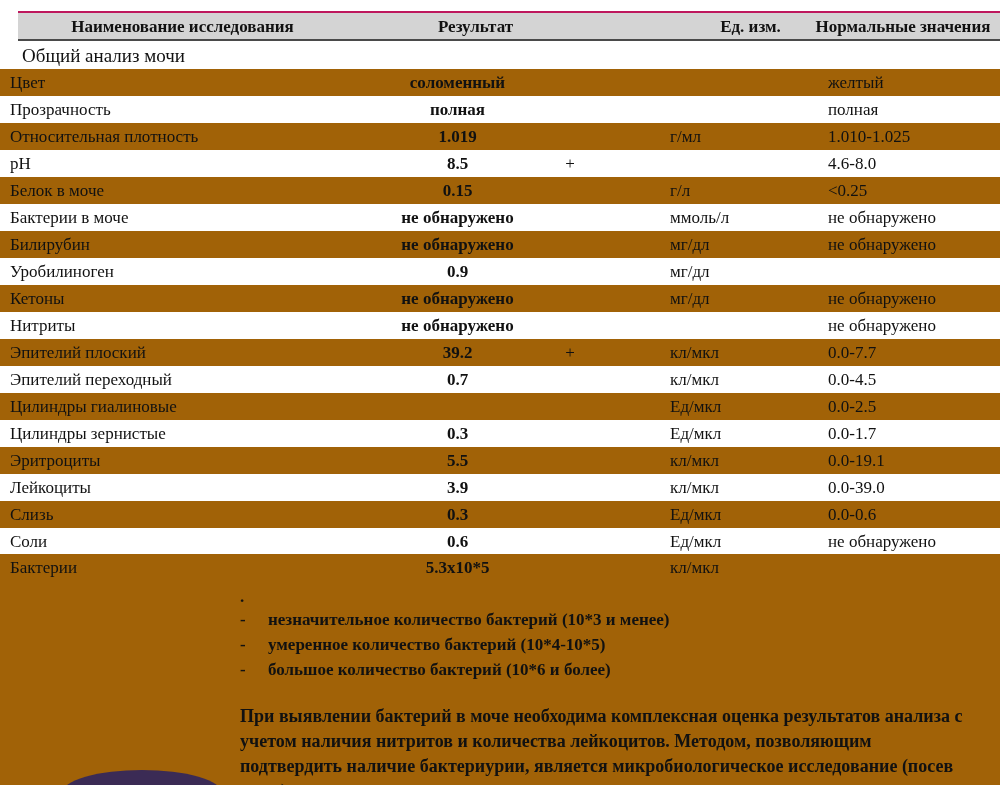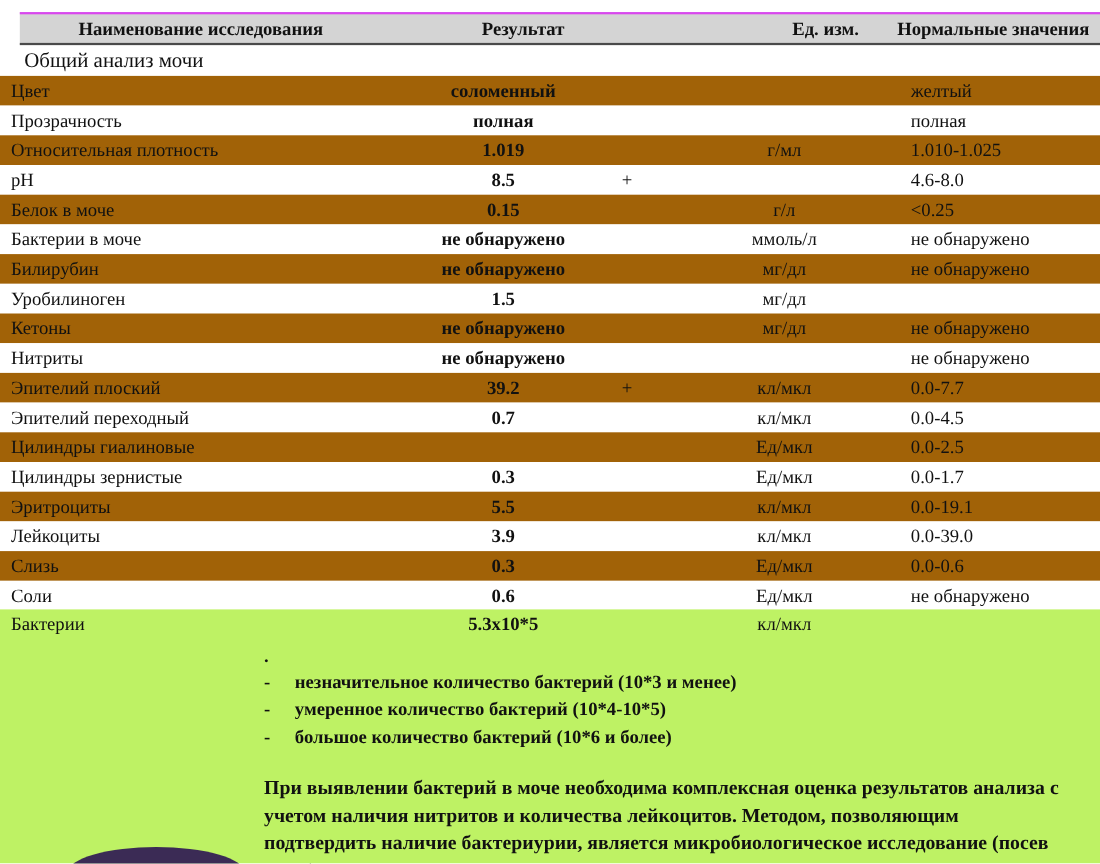--- a/index.html
+++ b/index.html
@@ -24,21 +24,21 @@
   }
 
   
   .table-head {
     position: absolute;
     left: 18px;
     top: 11px;
     width: 982px;
     height: 30px;
     background: #d4d4d4;
-    border-top: 2px solid #d946ef;
+    border-top: 2px solid #be185d;
     border-bottom: 2px solid #4a4a4a;
     box-sizing: border-box;
   }
   .th {
     position: absolute;
     top: 0;
     height: 26px;
     line-height: 27px;
     font-weight: bold;
     font-size: 17px;
@@ -100,23 +100,23 @@
     font-weight: bold;
   }
   .c-flag {
     left: 540px;
     width: 60px;
     text-align: center;
     font-weight: normal;
     font-size: 17px;
   }
   .c-units {
-    left: 648px;
+    left: 670px;
     width: 130px;
-    text-align: center;
+    text-align: left;
   }
   .c-norm {
     left: 828px;
     width: 208px;
     text-align: left;
   }
 
   
   .row-sub {
     position: relative;
@@ -136,21 +136,21 @@
     white-space: nowrap;
   }
 
   
   .bact-block {
     position: absolute;
     left: 0;
     top: 554px;
     width: 1000px;
     height: 231px;
-    background: #bef264;
+    background: #a16207;
   }
   .bact-row {
     position: relative;
     height: 27px;
     width: 1000px;
   }
   .note {
     position: absolute;
     left: 240px;
     top: 33px;
@@ -263,21 +263,21 @@
       </div>
       <div class="row alt">
         <div class="cell c-name">Билирубин</div>
         <div class="cell c-result">не обнаружено</div>
         <div class="cell c-flag"></div>
         <div class="cell c-units">мг/дл</div>
         <div class="cell c-norm">не обнаружено</div>
       </div>
       <div class="row plain">
         <div class="cell c-name">Уробилиноген</div>
-        <div class="cell c-result">1.5</div>
+        <div class="cell c-result">0.9</div>
         <div class="cell c-flag"></div>
         <div class="cell c-units">мг/дл</div>
       </div>
       <div class="row alt">
         <div class="cell c-name">Кетоны</div>
         <div class="cell c-result">не обнаружено</div>
         <div class="cell c-flag"></div>
         <div class="cell c-units">мг/дл</div>
         <div class="cell c-norm">не обнаружено</div>
       </div>

